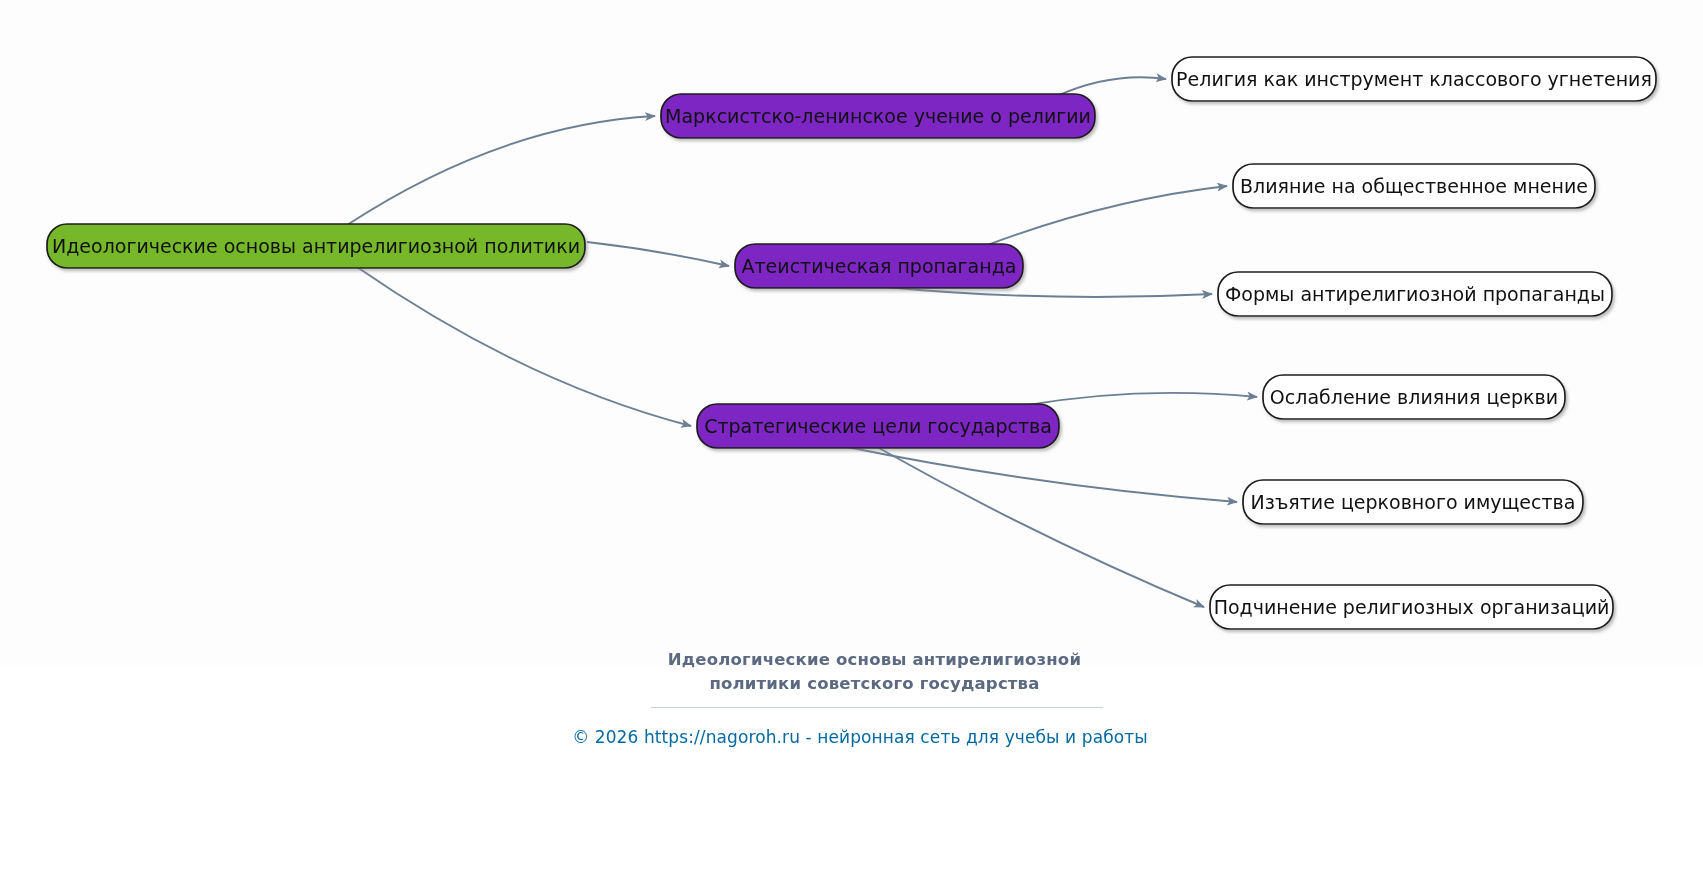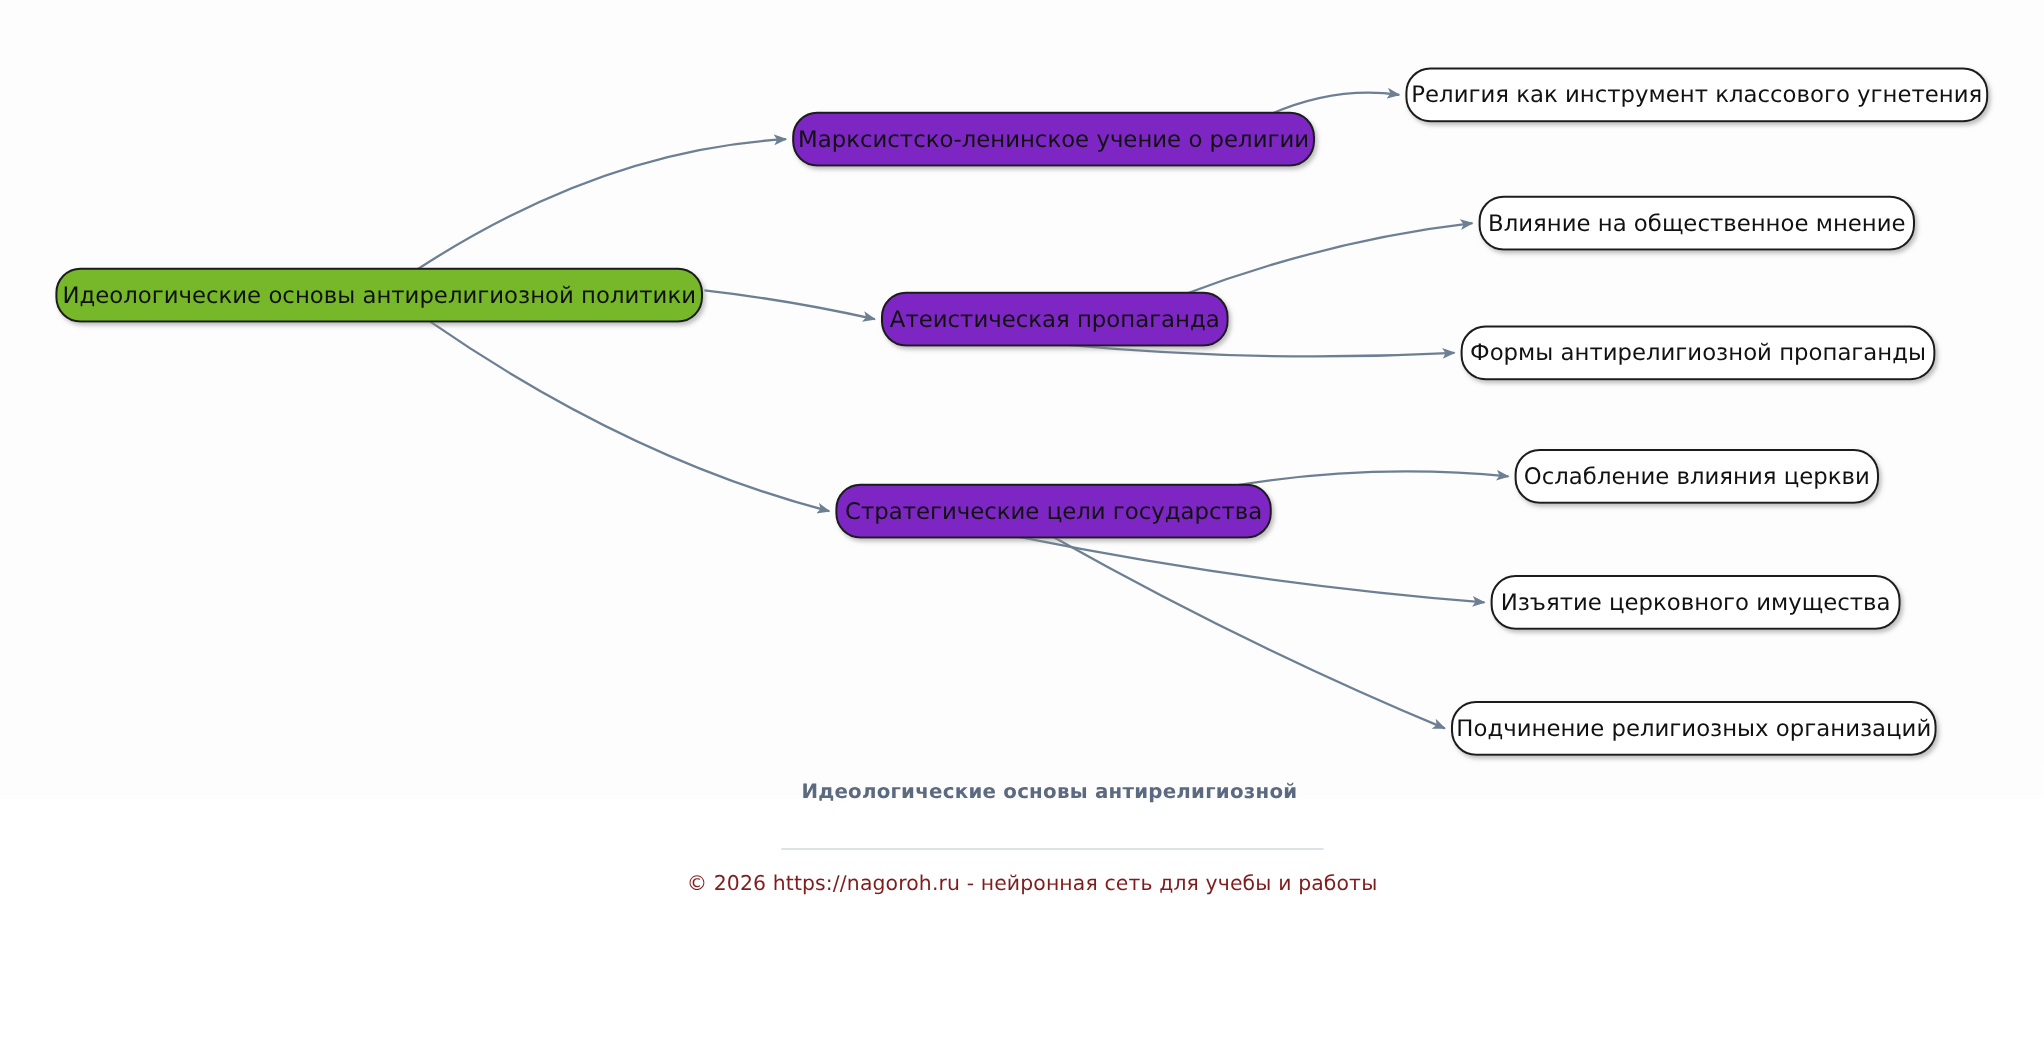--- a/index.html
+++ b/index.html
@@ -61,21 +61,21 @@
     background: #c9d1dc;
   }
   .footer-copy {
     position: absolute;
     left: 0;
     right: 0;
     top: 727px;
     text-align: center;
     font-family: "DejaVu Sans", "Liberation Sans", sans-serif;
     font-size: 17px;
-    color: #7f1d1d;
+    color: #0369a1;
     letter-spacing: 0.1px;
     margin-left: 17px;
   }
 </style>
 </head>
 <body>
 
 <div id="canvas">
 
   <svg class="mindmap" viewBox="0 0 1703 887">
@@ -138,19 +138,20 @@
         </g>
         <g>
           <rect x="47" y="224" width="538" height="44" rx="20" ry="20" fill="#76b82a" stroke="#1c1c1c" stroke-width="1.7" filter="url(#nodeShadow)"></rect>
           <text class="node-label" x="316" y="247">Идеологические основы антирелигиозной политики</text>
         </g>
       </g>
   </svg>
 
   <div class="footer-title">
     <div>Идеологические основы антирелигиозной</div>
+    <div>политики советского государства</div>
   </div>
 
   <div class="footer-divider"></div>
 
   <div class="footer-copy">© 2026 https://nagoroh.ru - нейронная сеть для учебы и работы</div>
 
 </div>
 
 </body></html>

